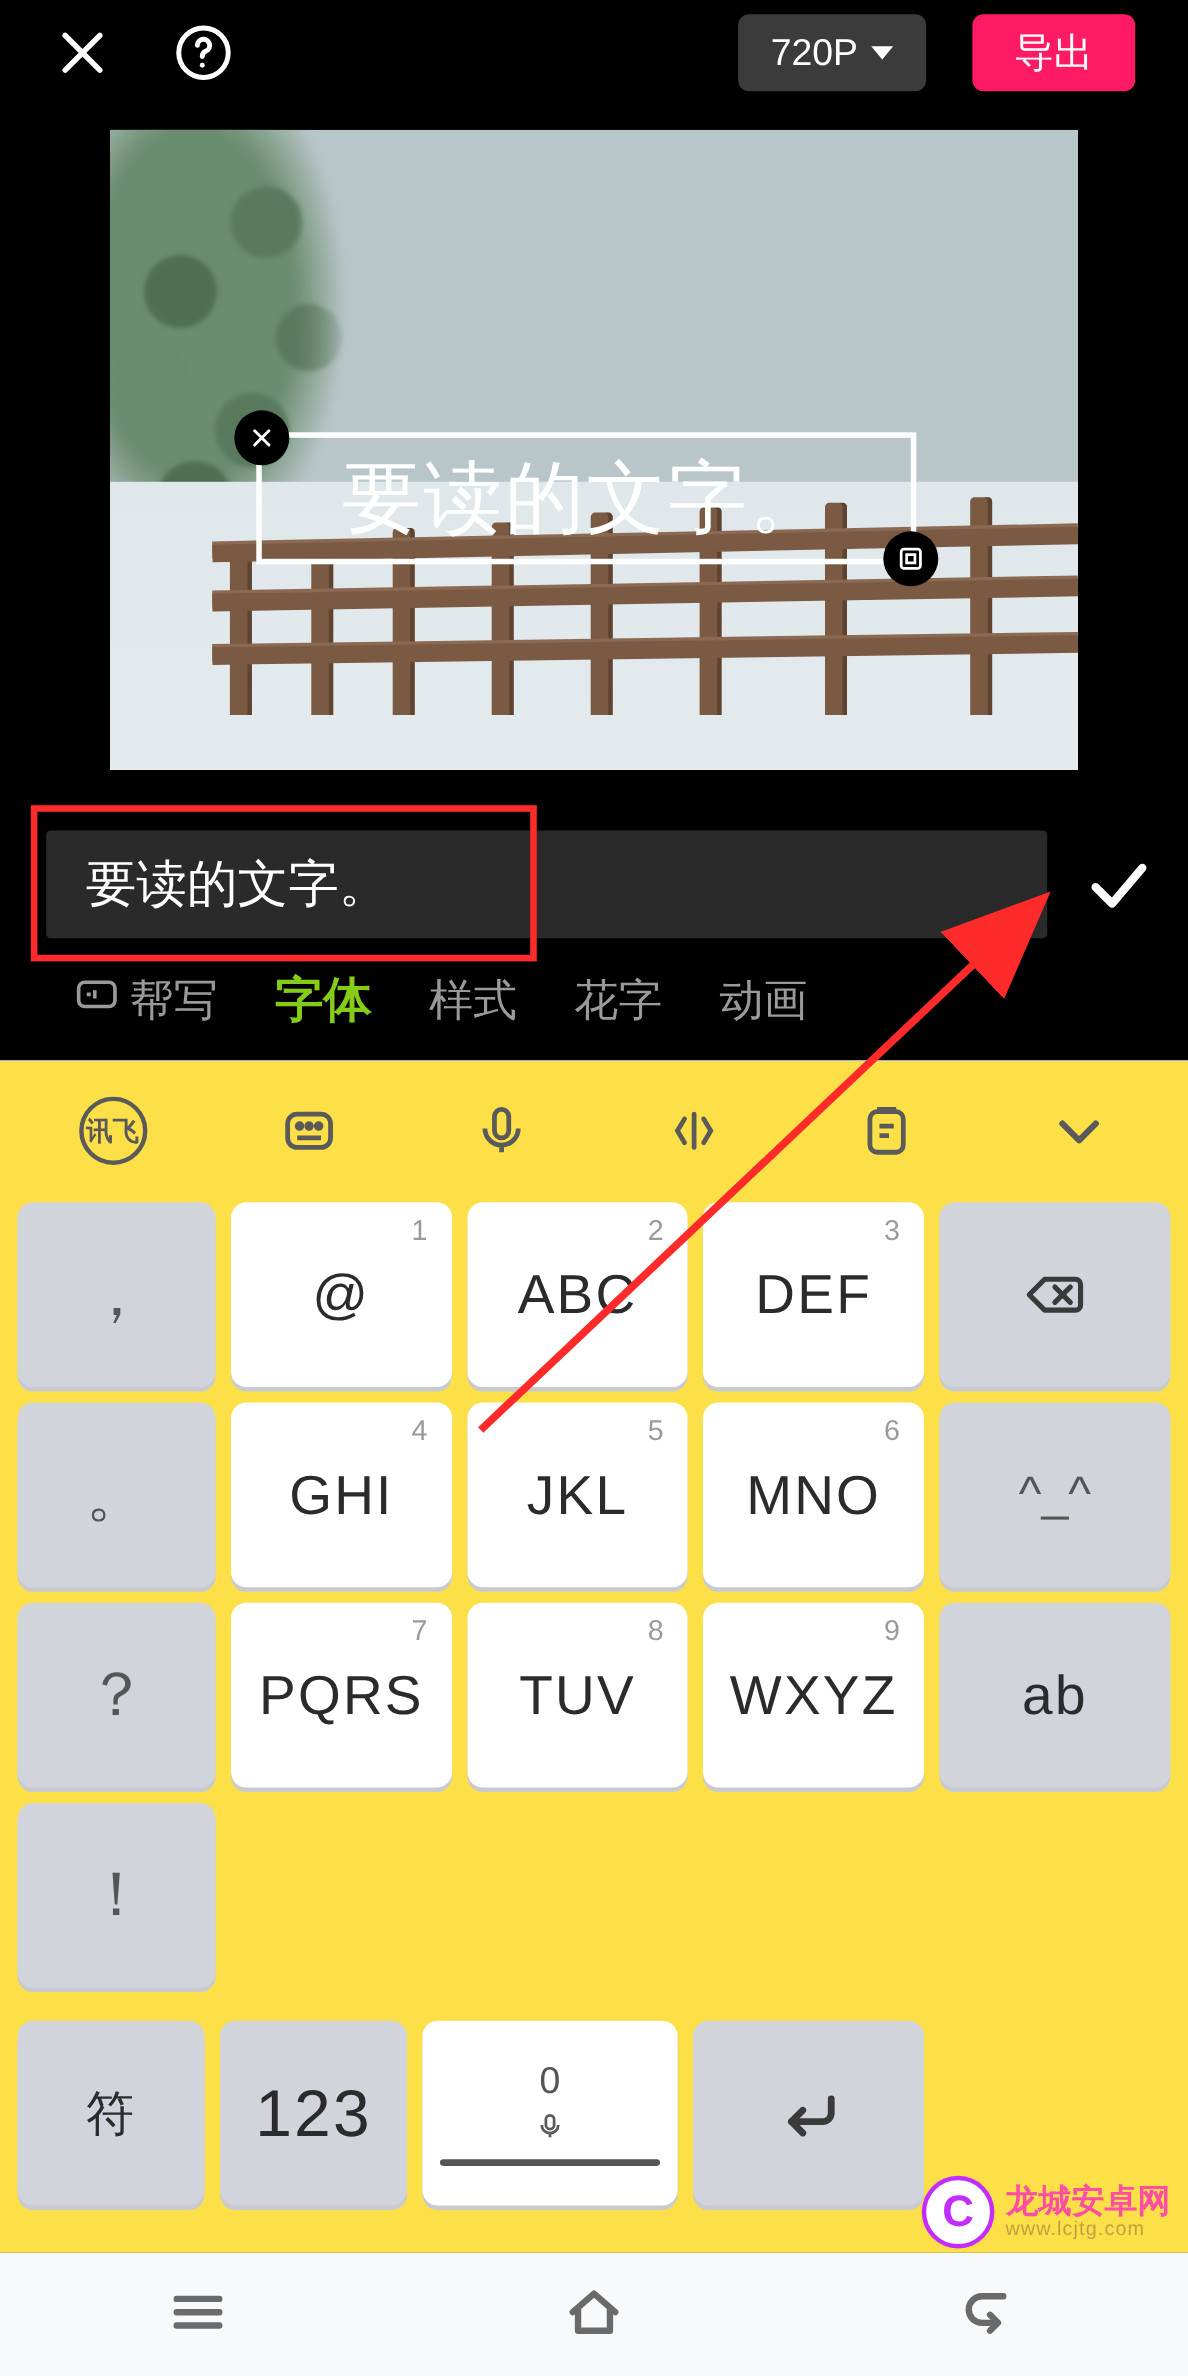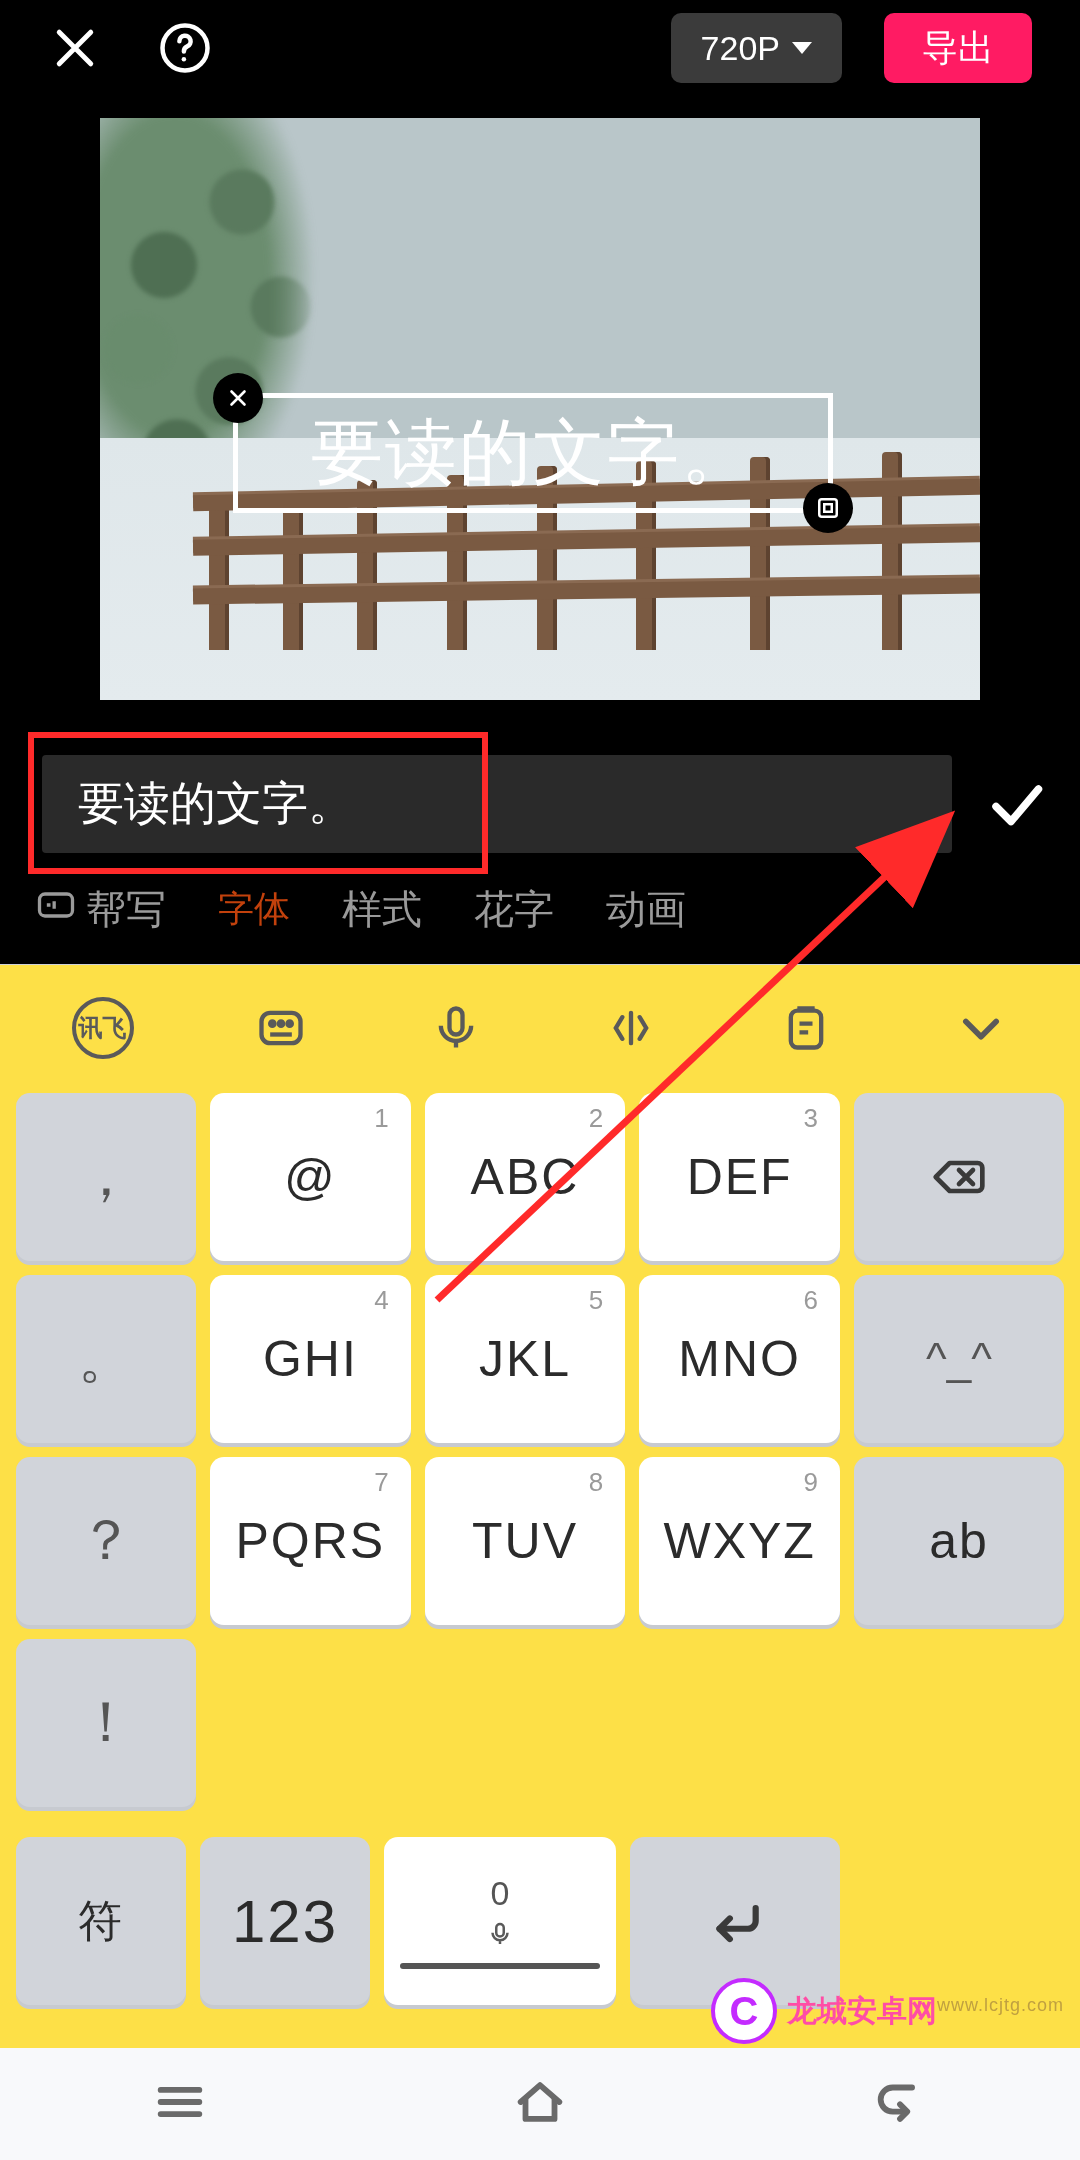--- a/index.html
+++ b/index.html
@@ -49,23 +49,23 @@
   .handle-rot { position: absolute; right: -25px; bottom: -25px; width: 50px; height: 50px; border-radius: 50%; background: #000; display: flex; align-items: center; justify-content: center; }
   .handle-rot svg { width: 30px; height: 30px; }
 
   
   .input-row { margin-top: 42px; height: 124px; display: flex; align-items: center; padding: 0 34px 0 42px; gap: 34px; position: relative; }
   .text-input { flex: 1; height: 98px; background: #2a2a2a; color: #fff; border: none; outline: none; font-size: 46px; padding: 0 36px; border-radius: 4px; }
   .confirm-check svg { width: 60px; height: 60px; display: block; }
   .red-highlight { position: absolute; left: 28px; top: -10px; width: 460px; height: 142px; border: 6px solid #ff2a2a; pointer-events: none; }
 
   
-  .tabrow { height: 86px; display: flex; align-items: center; gap: 36px; padding: 0 26px; }
+  .tabrow { height: 86px; display: flex; align-items: center; gap: 36px; padding: 0 26px; margin-left: 32px; }
   .tab { color: #9a9a9a; font-size: 40px; display: flex; align-items: center; gap: 8px; padding: 4px 8px; }
-  .tab.active { color: #c2410c; font-weight: 400; font-size: 36px; }
+  .tab.active { color: #84cc16; font-weight: 700; font-size: 44px; }
   .tab-icon svg { width: 44px; height: 44px; }
 
   
   .kb { background: #fde047; flex: 1; display: flex; flex-direction: column; padding-top: 8px; border-top: 1px solid #cfd2d8; margin-top: 12px; }
   .kb-toolbar { height: 110px; display: flex; align-items: center; justify-content: space-around; padding: 0 12px; }
   .kb-toolbar .kbicon { width: 56px; height: 56px; display: flex; align-items: center; justify-content: center; }
   .kb-toolbar .kbicon.circ { width: 62px; height: 62px; border: 4px solid #5a5a5a; border-radius: 50%; font-size: 24px; font-weight: 700; color:#5a5a5a; }
   .kb-toolbar svg { width: 52px; height: 52px; }
   .kb-grid { display: grid; grid-template-columns: 180px repeat(3, 1fr) 210px; grid-auto-rows: 168px; gap: 14px; padding: 10px 16px 0 16px; }
   .key { background: #fff; border-radius: 14px; box-shadow: 0 4px 0 #c7cad0; display: flex; flex-direction: column; align-items: center; justify-content: center; position: relative; }
@@ -83,21 +83,21 @@
   .lang-label { font-size: 42px; color: #2b2b2b; }
   .lang-label span.dim { color: #a0a0a0; font-size: 36px; }
 
   
   .navbar { height: 112px; background: #f8f9fb; display: flex; align-items: center; justify-content: space-around; }
   .navbar svg { width: 58px; height: 58px; }
 
   
   .watermark { position: absolute; right: 16px; bottom: 116px; display: flex; align-items: center; gap: 10px; }
   .wm-badge { width: 66px; height: 66px; border-radius: 50%; border: 4px solid #c42bff; display:flex; align-items:center; justify-content:center; font-size:40px; font-weight:700; color:#c42bff; background:#fff; }
-  .wm-text { display:flex; flex-direction:row; line-height:1; }
+  .wm-text { display:flex; flex-direction:column; line-height:1; }
   .wm-text .t1 { color:#ff4da6; font-size:30px; font-weight:700; }
   .wm-text .t2 { color:#c0a040; font-size:18px; letter-spacing:1px; }
 
   
   .arrow-svg { position:absolute; left:0; top:0; pointer-events:none; }
 </style>
 </head>
 <body>
 
 <div class="app">

